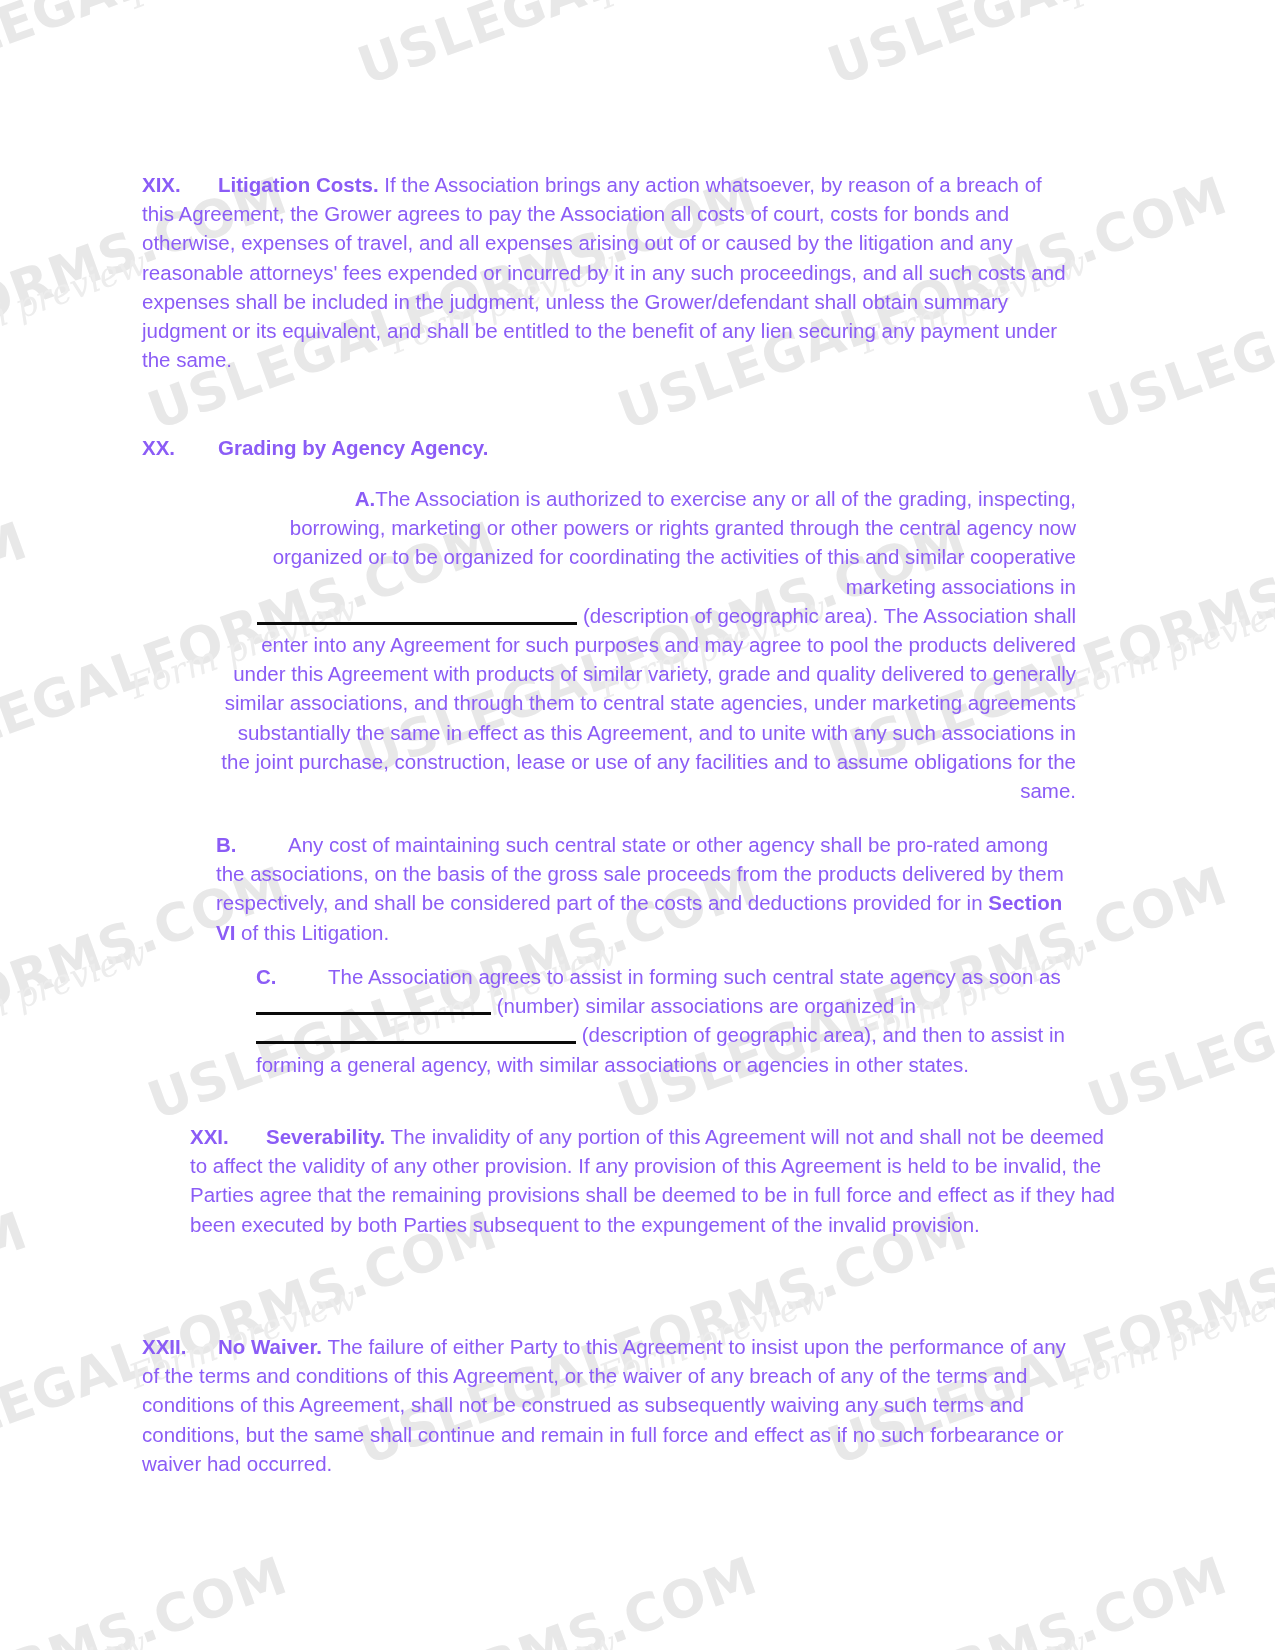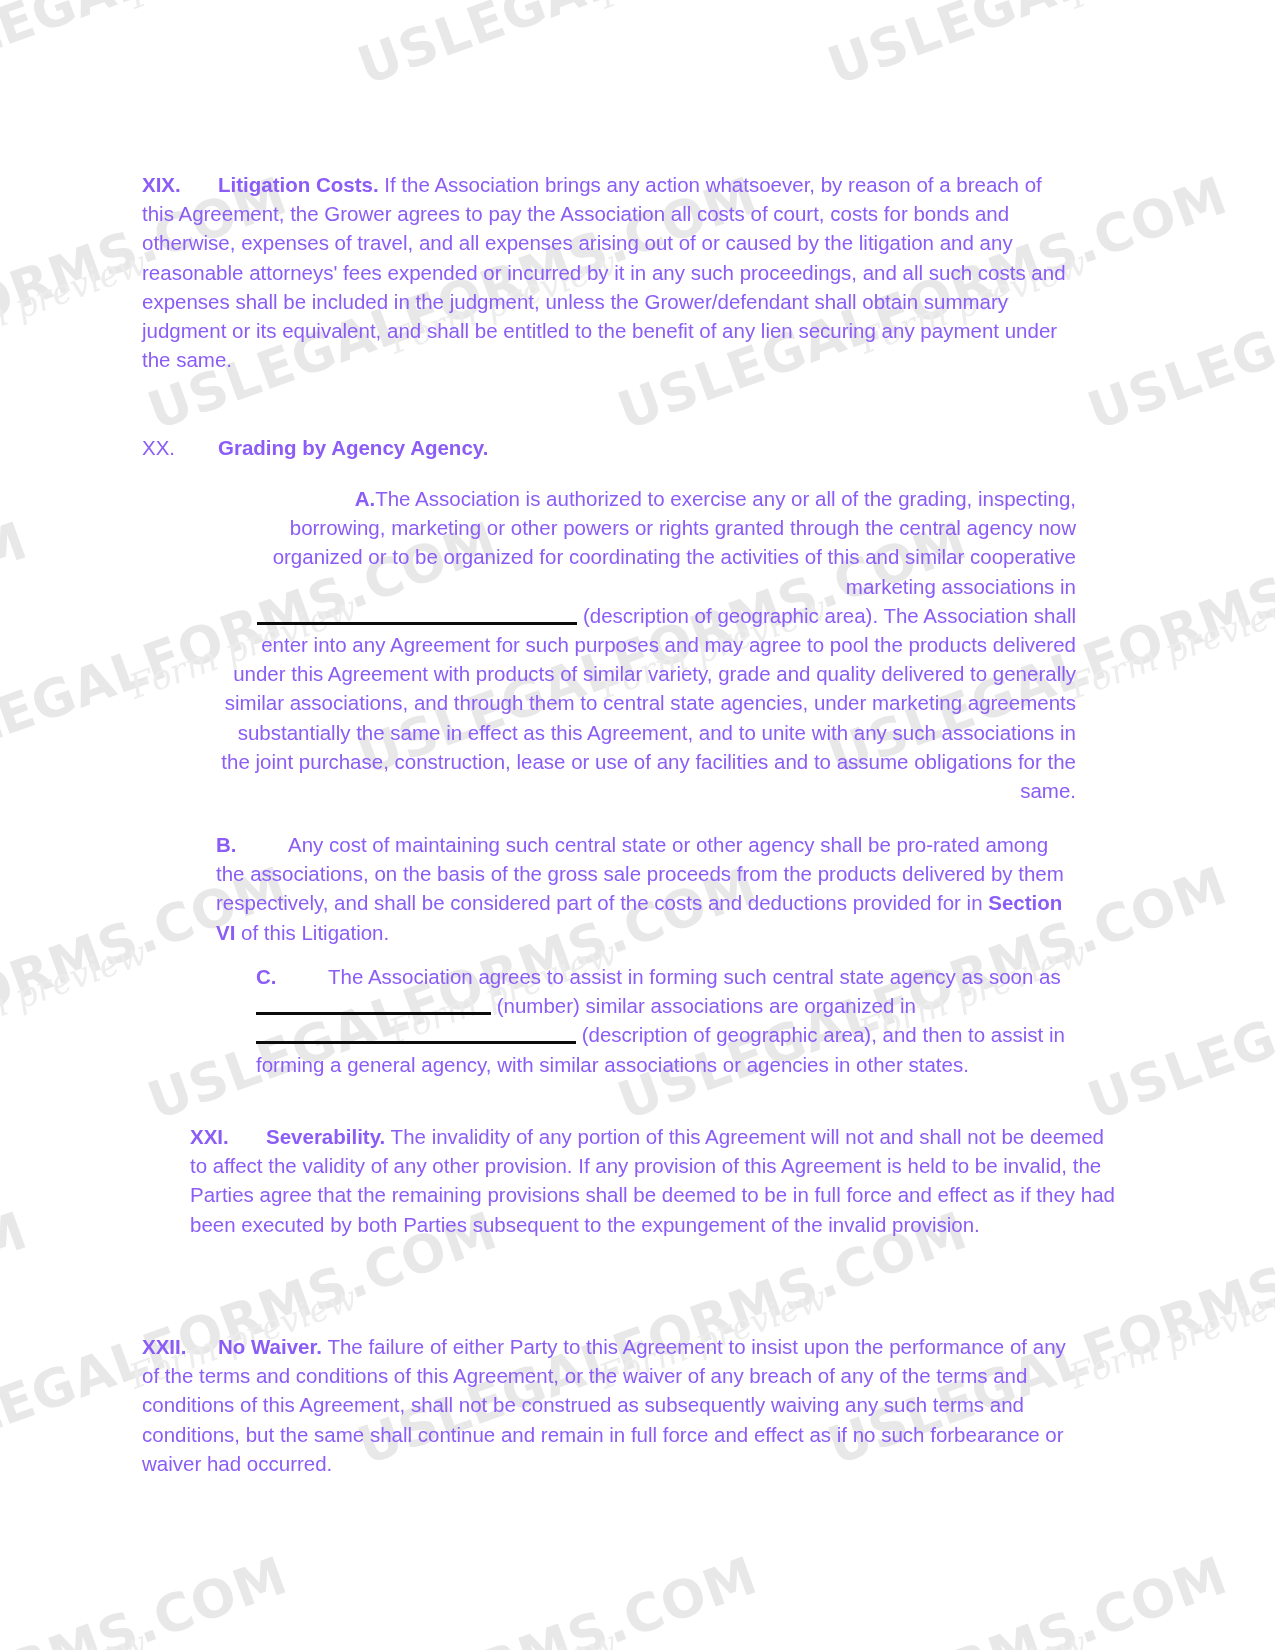--- a/index.html
+++ b/index.html
@@ -89,21 +89,21 @@
   }
 
   
   .headline {
     left: 142px;
     width: 935px;
   }
   .headline .num {
     display: inline-block;
     width: 76px;
-    font-weight: normal;
+    font-weight: bold;
   }
 
   
   .rule {
     display: inline-block;
     border-bottom: 3px solid #0b0b0b;
     vertical-align: baseline;
     height: 17px;
     margin-bottom: -2px;
   }

